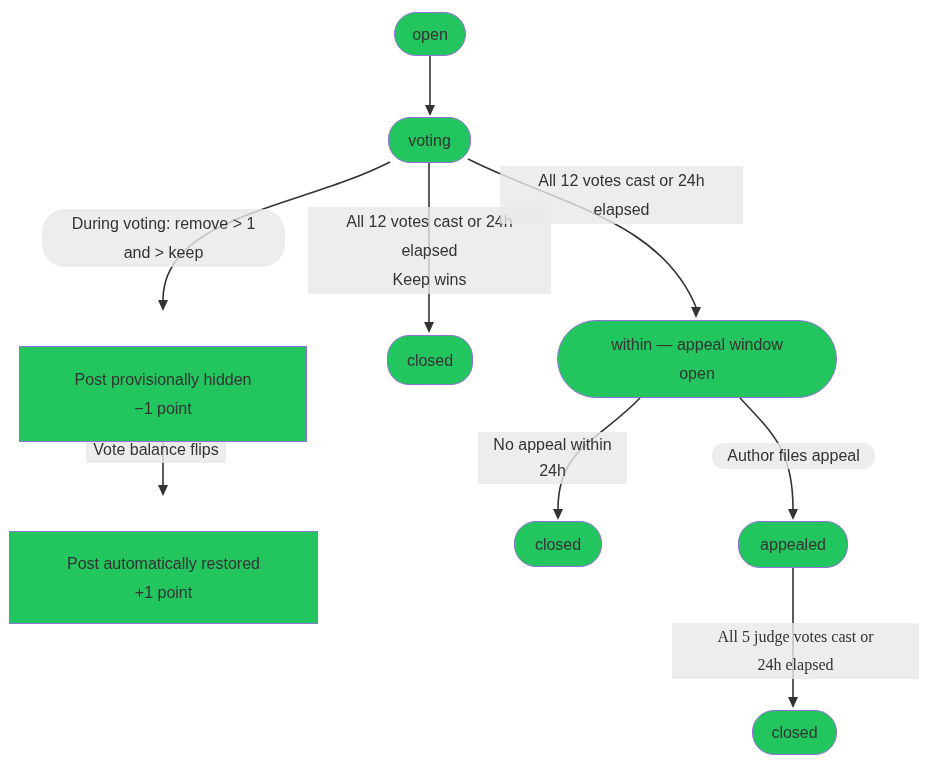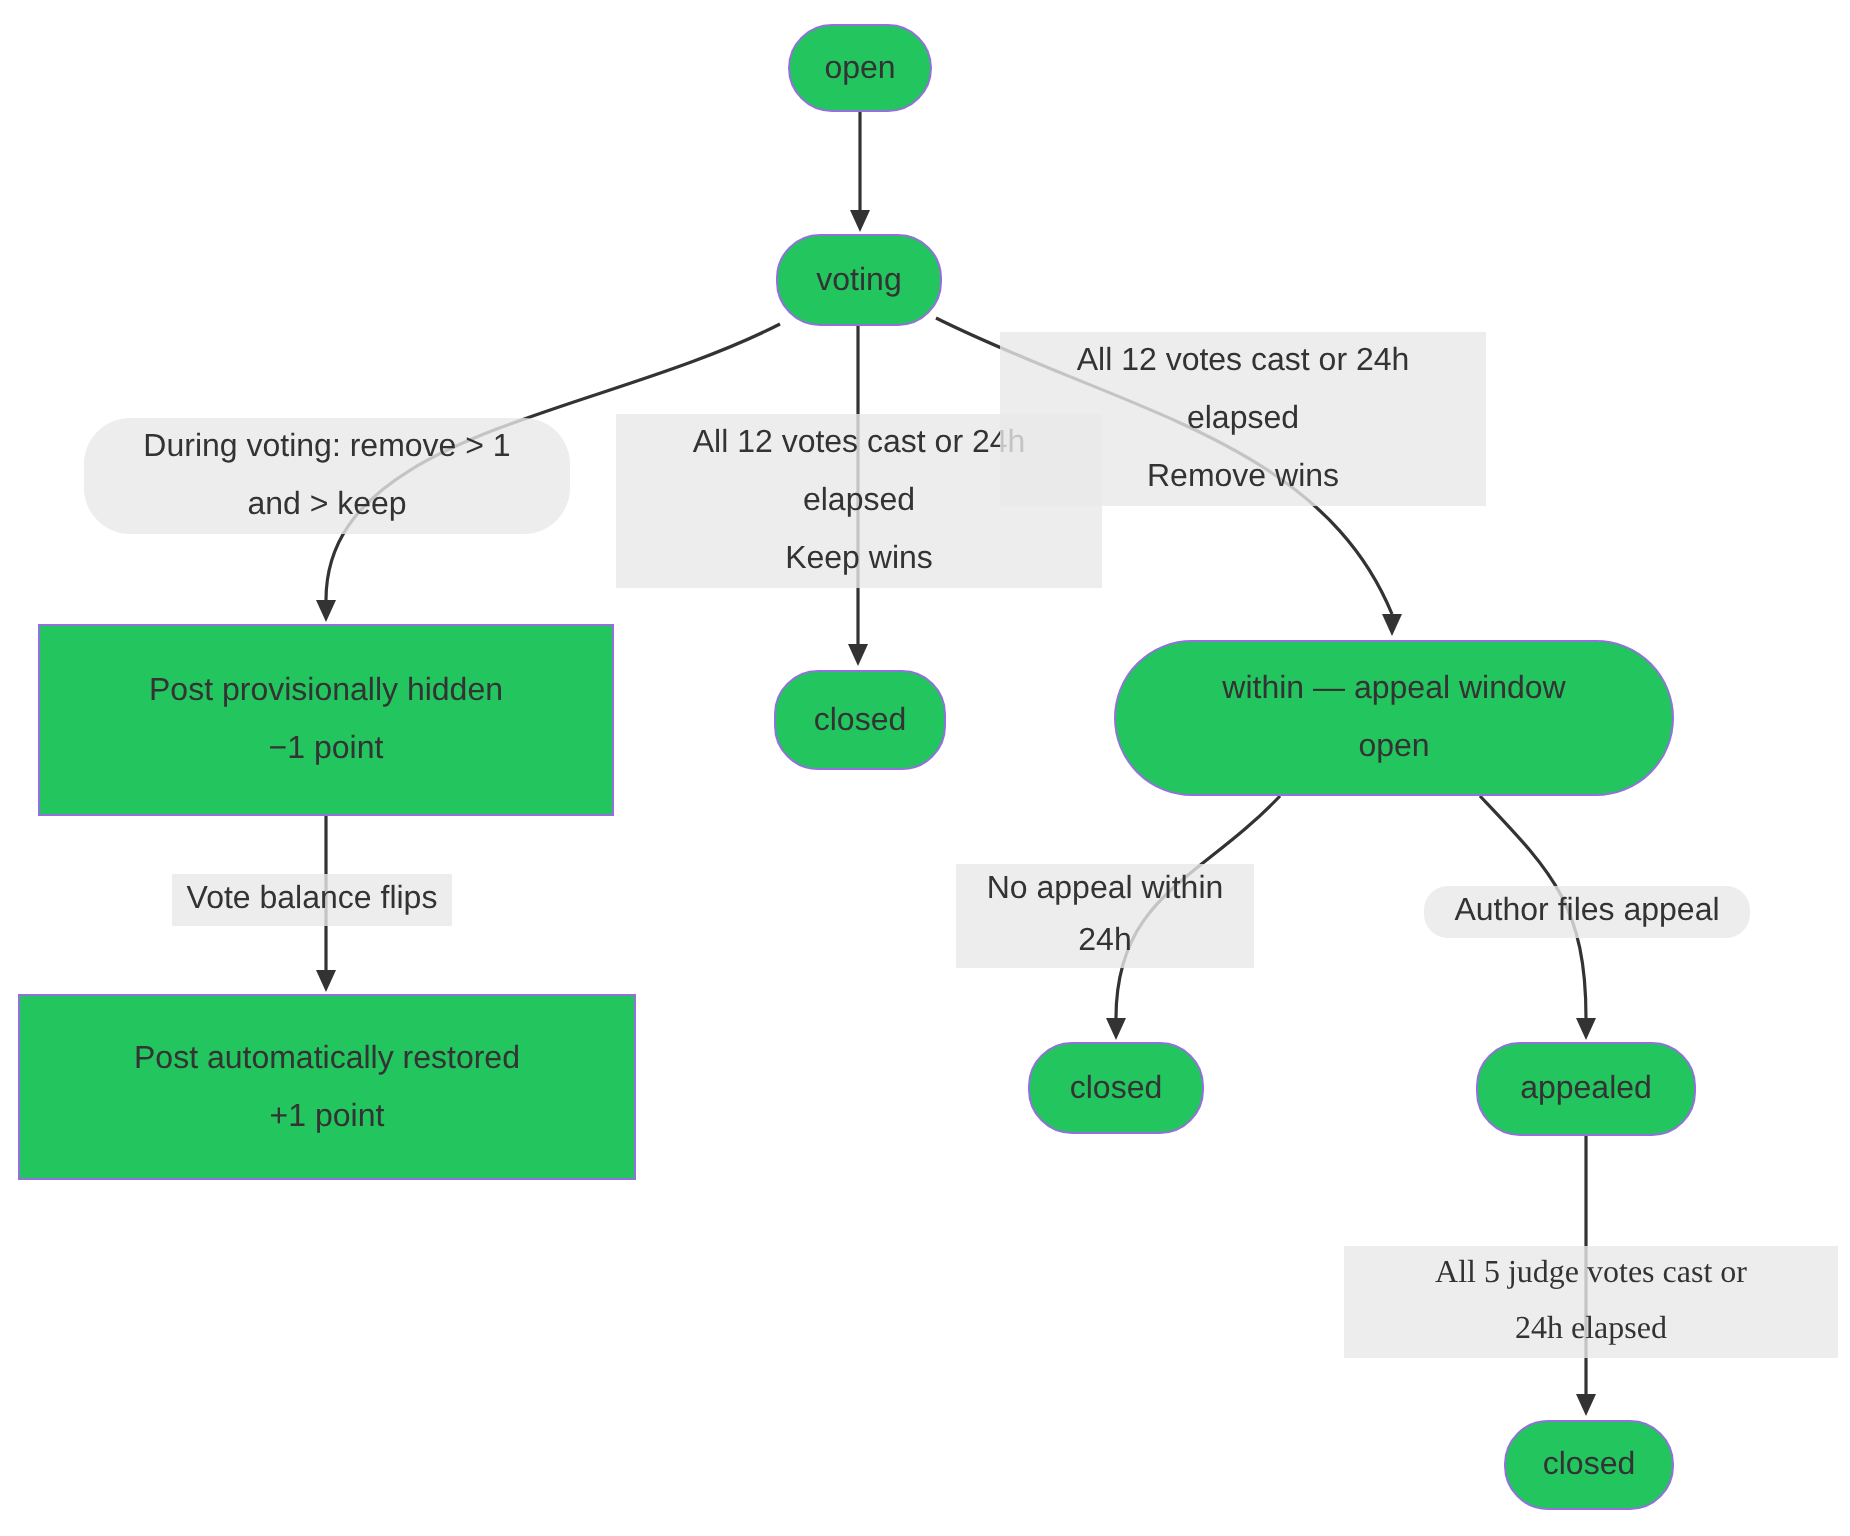--- a/index.html
+++ b/index.html
@@ -18,21 +18,21 @@
     align-items:center;justify-content:center;
     background:#22c55e;
     border:1.3px solid #9370DB;
     font-size:16px;line-height:29px;
     color:#333333;text-align:center;
     box-sizing:border-box;
     z-index:3;
   }
   .pill{border-radius:22px;}
   .bigpill{border-radius:39px;}
-  .rect{border-radius:0;}
+  .rect{border-radius:0;margin-top:34px;}
   .edge-label{
     position:absolute;
     background:rgba(232,232,232,0.8);
     font-size:16px;line-height:29px;
     color:#333333;text-align:center;
     z-index:2;
   }
   .edge-label.oneline{line-height:26px;}
   .edge-label.judges{line-height:28px;font-family:Liberation Serif, serif;}
 </style>
@@ -71,21 +71,20 @@
 
   <div class="edge-label" style="left:308px;top:207px;width:243px;">
     <div>All 12 votes cast or 24h</div>
     <div>elapsed</div>
     <div>Keep wins</div>
   </div>
 
   <div class="edge-label" style="left:500px;top:166px;width:243px;">
     <div>All 12 votes cast or 24h</div>
     <div>elapsed</div>
-    <div>Remove wins</div>
   </div>
 
   <div class="edge-label oneline" style="left:86px;top:437px;width:140px;">
     <div>Vote balance flips</div>
   </div>
 
   <div class="edge-label oneline" style="left:478px;top:432px;width:149px;">
     <div>No appeal within 24h</div>
   </div>
 

